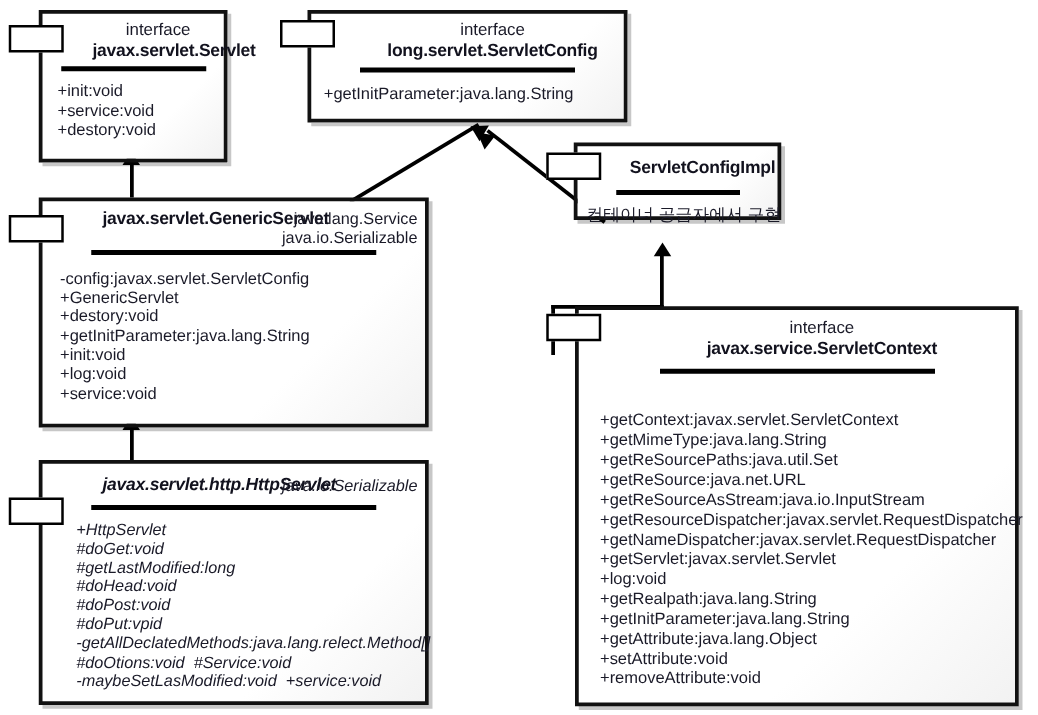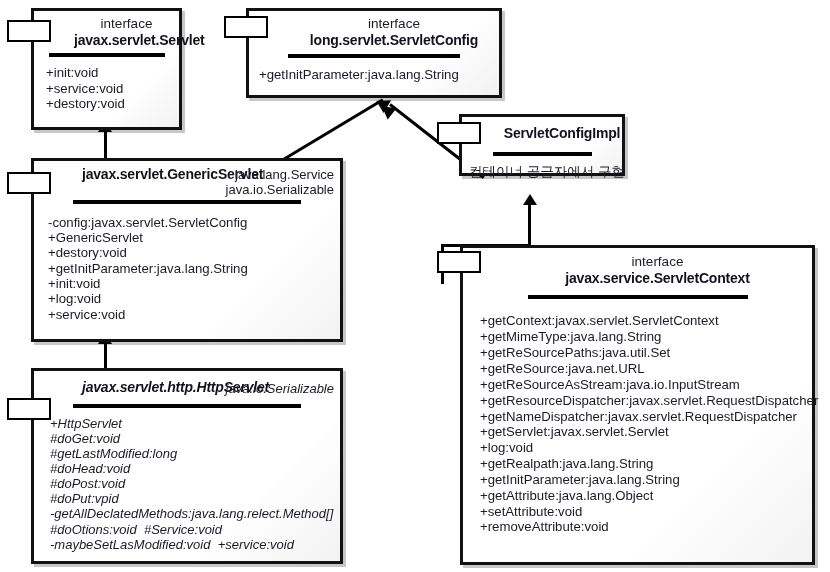--- a/index.html
+++ b/index.html
@@ -181,39 +181,39 @@
 +service:void</div>
   </div>
   <div class="tab" style="left:7px; top:172px;"></div>
 
   <div class="uml-box" style="left:31px; top:368px; width:312px; height:196px;font-style:italic;">
     <div class="hdr" style="text-align:left; padding-left:8px; padding-top:8px;">
       <div class="cname">javax.servlet.http.HttpServlet</div>
     </div>
     <div class="impl-note" style="top:10px;">java.io.Serializable</div>
     <div class="divider" style="width:228px; margin-top:8px;"></div>
-    <div class="members" style="padding-left:16px; padding-top:8px; font-size:13px;">+HttpServlet
+    <div class="members" style="padding-left:27px; padding-top:8px; font-size:13px;">+HttpServlet
 #doGet:void
 #getLastModified:long
 #doHead:void
 #doPost:void
 #doPut:vpid
 -getAllDeclatedMethods:java.lang.relect.Method[]
 #doOtions:void  #Service:void
 -maybeSetLasModified:void  +service:void</div>
   </div>
   <div class="tab" style="left:7px; top:398px;"></div>
 
   <div class="uml-box" style="left:460px; top:245px; width:355px; height:320px;">
     <div class="hdr" style="padding-top:6px;">
       <div class="stereo">interface</div>
       <div class="cname">javax.service.ServletContext</div>
     </div>
     <div class="divider" style="width:220px; margin-top:9px;"></div>
-    <div class="members" style="padding-left:17px; padding-top:14px; font-size:13.2px; line-height:1.2;">+getContext:javax.servlet.ServletContext
+    <div class="members" style="padding-left:17px; padding-top:29px; font-size:13.2px; line-height:1.2;">+getContext:javax.servlet.ServletContext
 +getMimeType:java.lang.String
 +getReSourcePaths:java.util.Set
 +getReSource:java.net.URL
 +getReSourceAsStream:java.io.InputStream
 +getResourceDispatcher:javax.servlet.RequestDispatcher
 +getNameDispatcher:javax.servlet.RequestDispatcher
 +getServlet:javax.servlet.Servlet
 +log:void
 +getRealpath:java.lang.String
 +getInitParameter:java.lang.String

